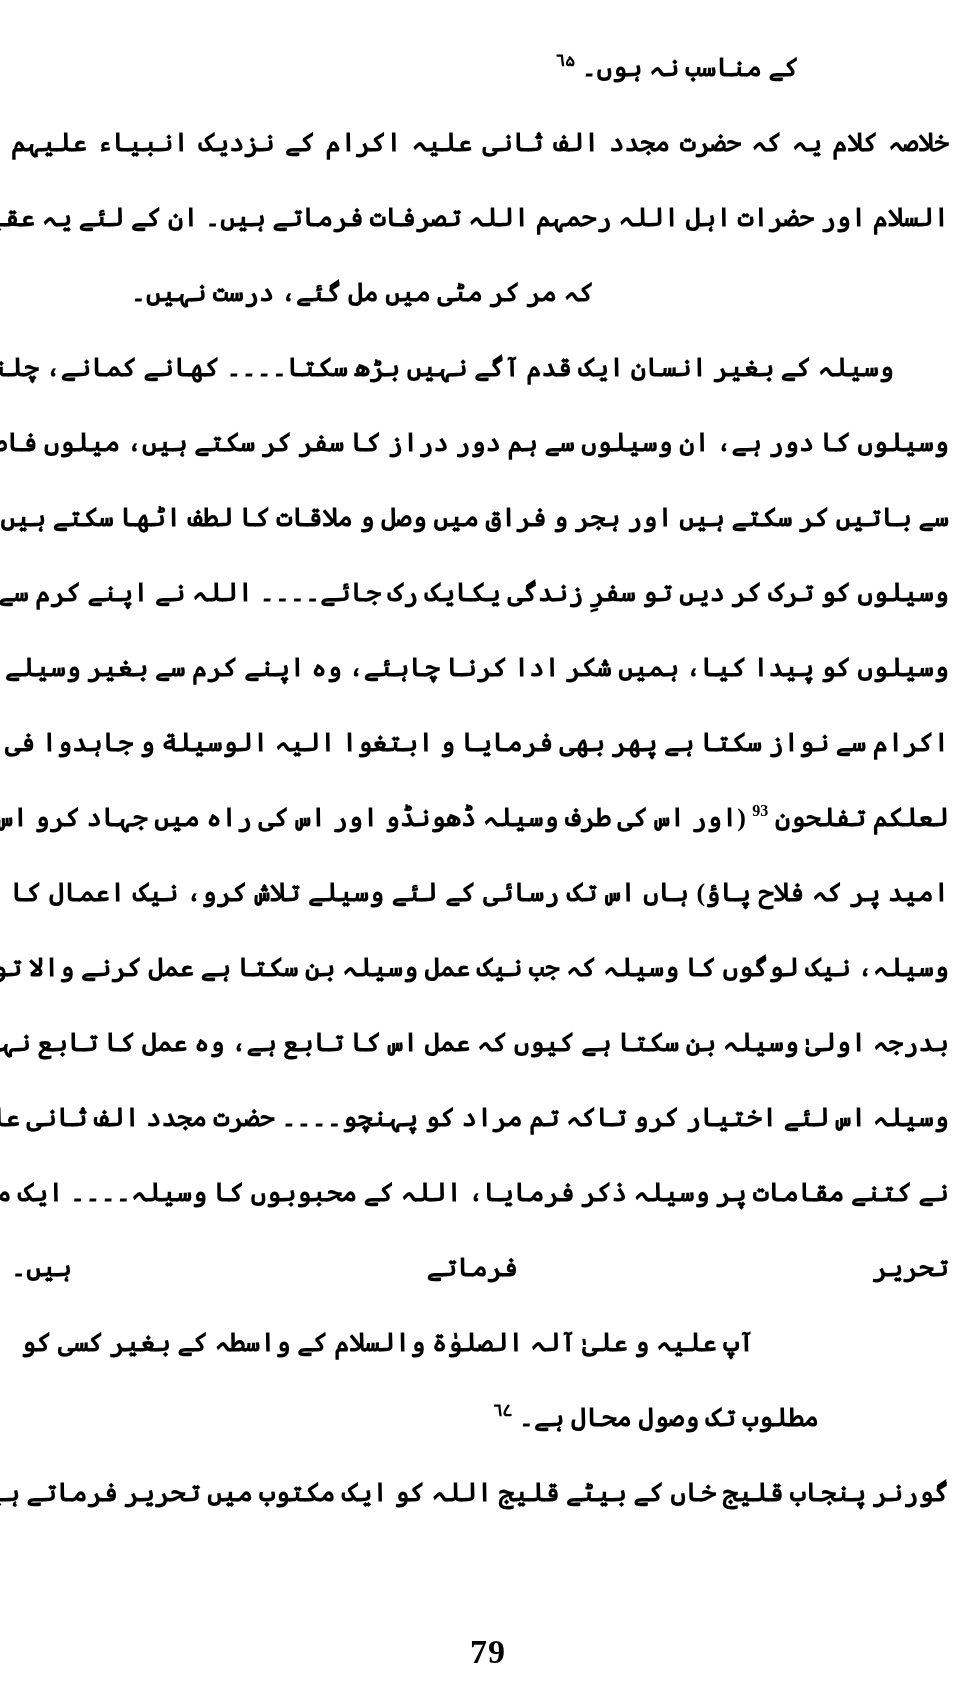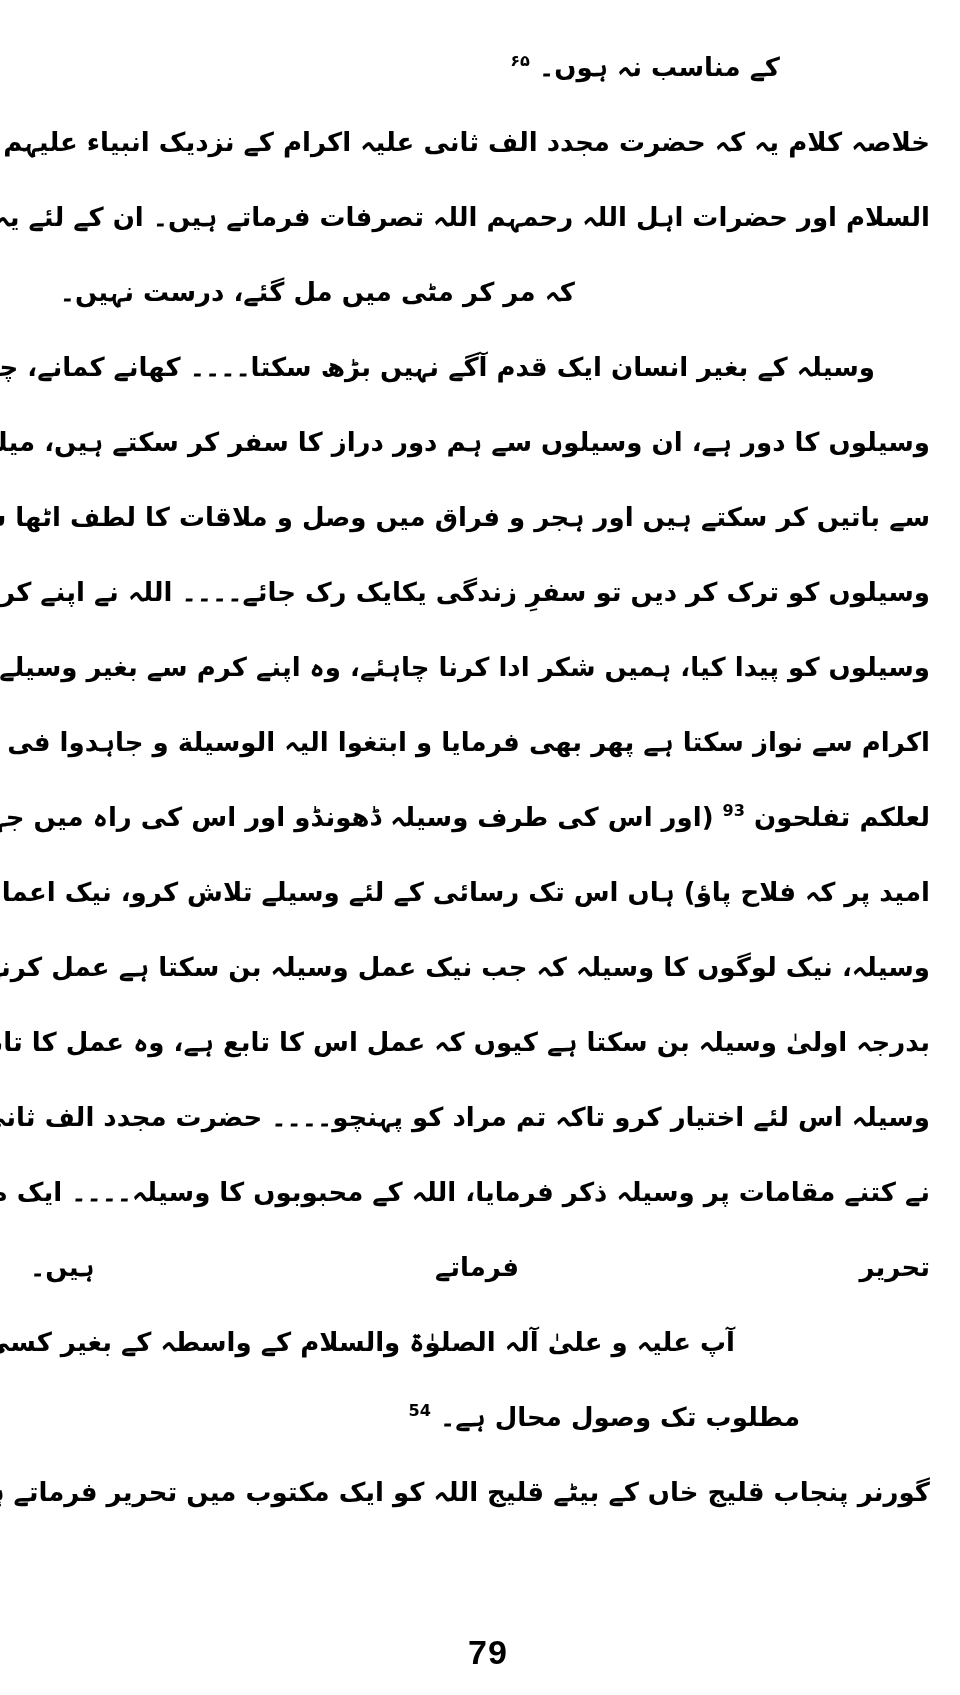--- a/index.html
+++ b/index.html
@@ -15,21 +15,22 @@
     color: #000000;
     font-family: "DejaVu Sans", sans-serif;
     direction: rtl;
     overflow: hidden;
   }
   .lines {
     position: absolute;
     top: 30px;
     right: 0;
     left: 0;
-    padding: 0 30px;
+    padding: 0 11px;
+    font-family: Liberation Serif, serif;
   }
   .line {
     height: 75px;
     line-height: 75px;
     font-size: 26px;
     font-weight: 700;
     white-space: nowrap;
     overflow: visible;
     
     text-align: justify;
@@ -49,21 +50,21 @@
   .lines .line:nth-child(18) { text-align-last: right; padding-right: 195px; }
   .lines .line:nth-child(19) { text-align: left; text-align-last: right; padding-right: 130px; }
   .lines .line:nth-child(20) { text-align: center; text-align-last: center; padding-left: 130px; }
   .page-number {
     position: absolute;
     top: 1633px;
     left: 16px;
     right: 0;
     text-align: center;
     direction: ltr;
-    font-family: Liberation Sans, sans-serif;
+    font-family: Liberation Serif, serif;
     font-size: 34px;
     font-weight: 700;
     letter-spacing: 1px;
   }
 </style>
 </head>
 <body>
 
 <div class="page">
 
@@ -79,19 +80,19 @@
     <div class="line">وسیلوں کو پیدا کیا، ہمیں شکر ادا کرنا چاہئے، وہ اپنے کرم سے بغیر وسیلے ہی اپنے انعام و</div>
     <div class="line">اکرام سے نواز سکتا ہے پھر بھی فرمایا و ابتغوا الیہ الوسیلة و جاہدوا فی سبیلہ</div>
     <div class="line">لعلکم تفلحون <sup>93</sup> (اور اس کی طرف وسیلہ ڈھونڈو اور اس کی راہ میں جہاد کرو اس</div>
     <div class="line">امید پر کہ فلاح پاؤ) ہاں اس تک رسائی کے لئے وسیلے تلاش کرو، نیک اعمال کا</div>
     <div class="line">وسیلہ، نیک لوگوں کا وسیلہ کہ جب نیک عمل وسیلہ بن سکتا ہے عمل کرنے والا تو</div>
     <div class="line">بدرجہ اولیٰ وسیلہ بن سکتا ہے کیوں کہ عمل اس کا تابع ہے، وہ عمل کا تابع نہیں۔۔۔۔</div>
     <div class="line">وسیلہ اس لئے اختیار کرو تاکہ تم مراد کو پہنچو۔۔۔۔ حضرت مجدد الف ثانی علیہ الرحمہ</div>
     <div class="line">نے کتنے مقامات پر وسیلہ ذکر فرمایا، اللہ کے محبوبوں کا وسیلہ۔۔۔۔ ایک مکتوب میں</div>
     <div class="line">تحریر فرماتے ہیں۔</div>
     <div class="line">آپ علیہ و علیٰ آلہ الصلوٰۃ والسلام کے واسطہ کے بغیر کسی کو</div>
-    <div class="line">مطلوب تک وصول محال ہے۔ <sup>54</sup></div>
+    <div class="line">مطلوب تک وصول محال ہے۔ <sup>۶۷</sup></div>
     <div class="line">گورنر پنجاب قلیج خاں کے بیٹے قلیج اللہ کو ایک مکتوب میں تحریر فرماتے ہیں۔</div>
   </div>
 
   <div class="page-number">79</div>
 
 </div>
 
 </body></html>

